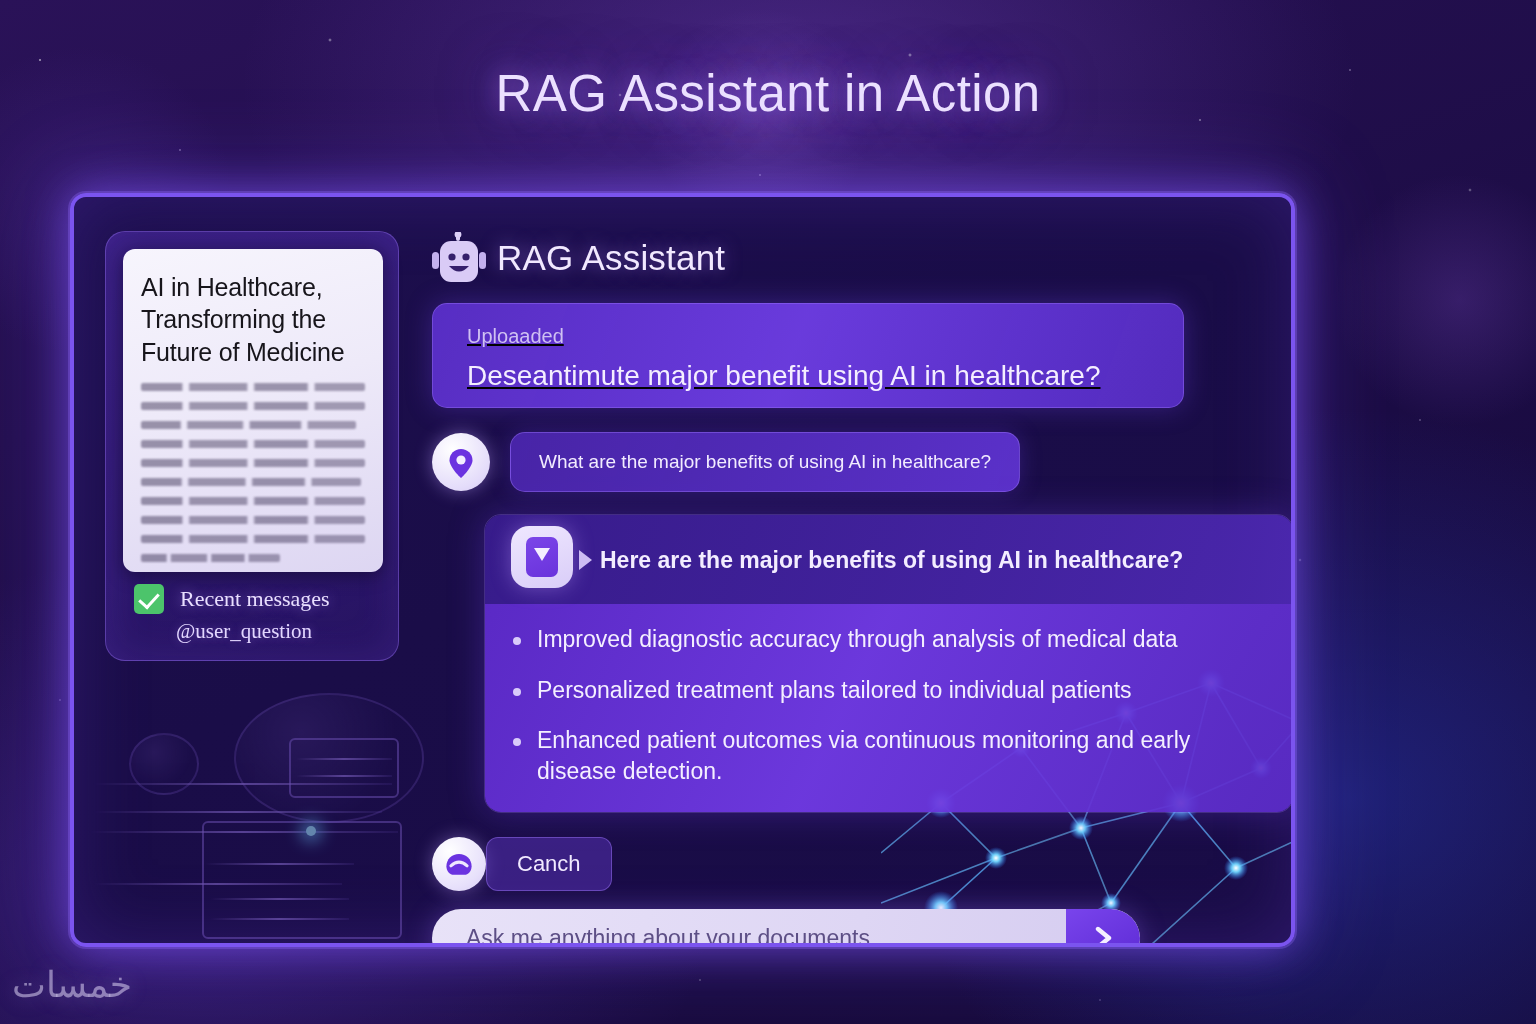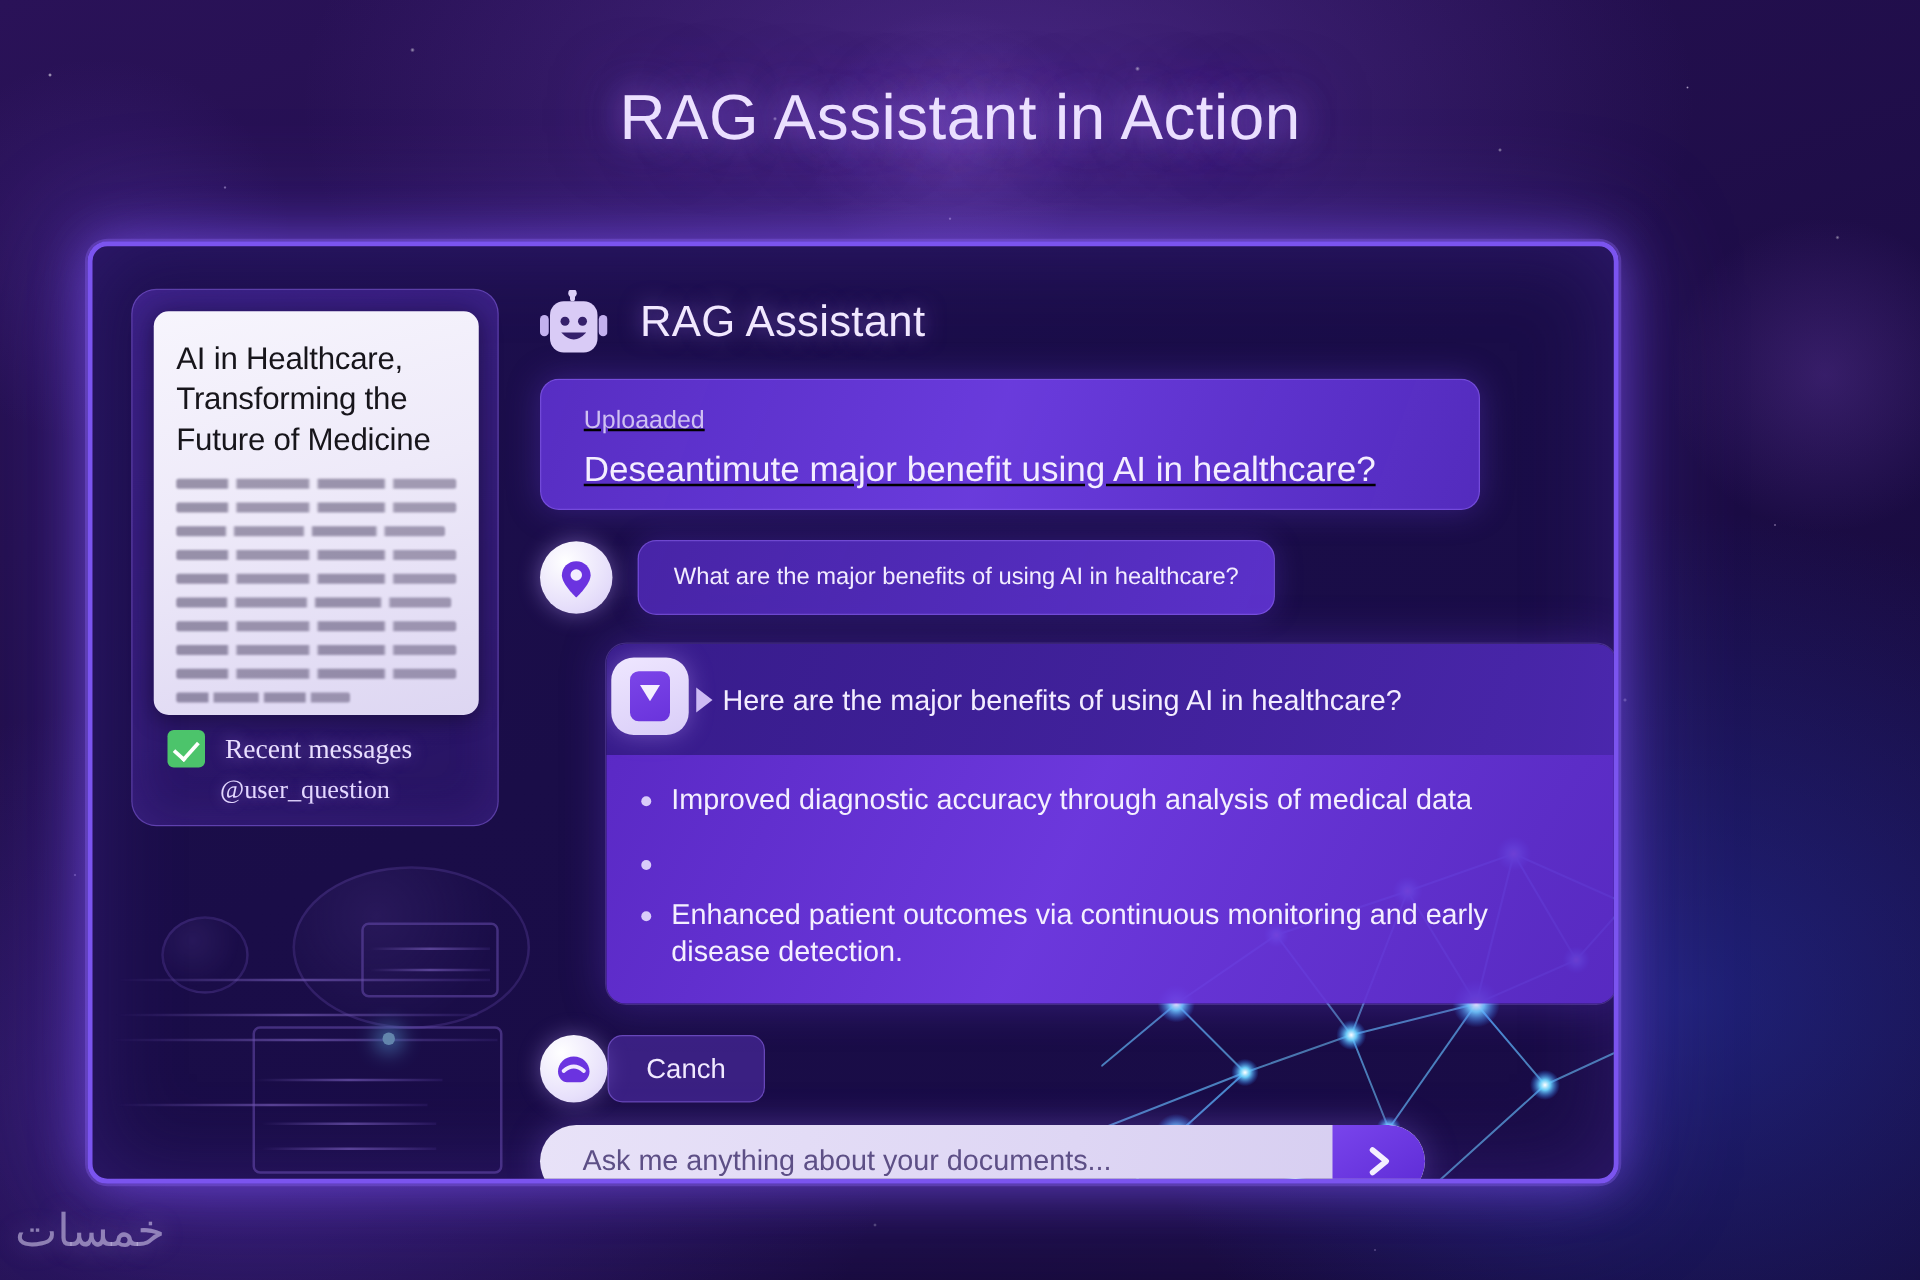--- a/index.html
+++ b/index.html
@@ -207,21 +207,21 @@
     margin-top: 5px;
     margin-left: 42px;
     font-size: 21px;
     color: #e3d7ff;
     text-shadow: 0 0 10px rgba(170,130,250,.45);
   }
 
   
   #chat { position: absolute; left: 358px; top: 30px; width: 1000px; }
 
-  #assistant-header { display: flex; align-items: center; gap: 26px; height: 62px; }
+  #assistant-header { display: flex; align-items: center; gap: 11px; height: 62px; }
   #robot-icon { width: 54px; height: 52px; position: relative; flex: 0 0 auto; }
   #assistant-title {
     font-size: 35px;
     color: #f1e8ff;
     letter-spacing: .2px;
     text-shadow: 0 0 18px rgba(175,130,255,.6);
   }
 
   
   #upload-banner {
@@ -275,23 +275,24 @@
     margin-top: 22px;
     margin-left: 52px;
     width: 810px;
     border-radius: 17px;
     overflow: hidden;
     border: 1px solid rgba(150,110,245,.35);
     box-shadow: 0 0 34px rgba(105,60,220,.35);
   }
   #response-head {
     display: flex; align-items: center;
-    padding: 17px 22px 16px 4px;
+    padding: 17px 22px 16px 26px;
     background: linear-gradient(110deg, rgba(60,30,150,.85), rgba(80,42,185,.88));
     position: relative;
+    font-weight: bold;
   }
   #bot-badge {
     width: 62px; height: 62px;
     flex: 0 0 auto;
     border-radius: 18px;
     background: linear-gradient(160deg, #efe7ff, #d9cdf8);
     display: flex; align-items: center; justify-content: center;
     box-shadow: 0 0 20px rgba(190,155,255,.40);
     margin-top: -6px;
   }
@@ -558,20 +559,21 @@
           <div class="tri-right"></div>
           <div id="response-headline">Here are the major benefits of using AI in healthcare?</div>
         </div>
         <div id="response-body">
           <div class="bullet">
             <span class="dot"></span>
             <span class="txt">Improved diagnostic accuracy through analysis of medical data</span>
           </div>
           <div class="bullet">
             <span class="dot"></span>
+            <span class="txt">Personalized treatment plans tailored to individual patients</span>
           </div>
           <div class="bullet">
             <span class="dot"></span>
             <span class="txt">Enhanced patient outcomes via continuous monitoring and early disease detection.</span>
           </div>
         </div>
       </div>
 
       <div id="action-row">
         <div id="action-avatar">

